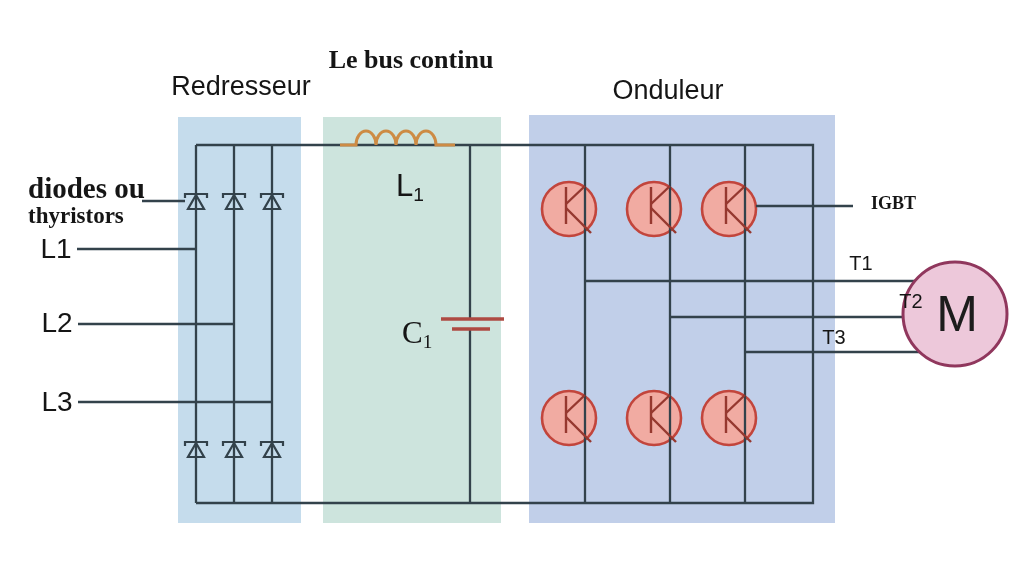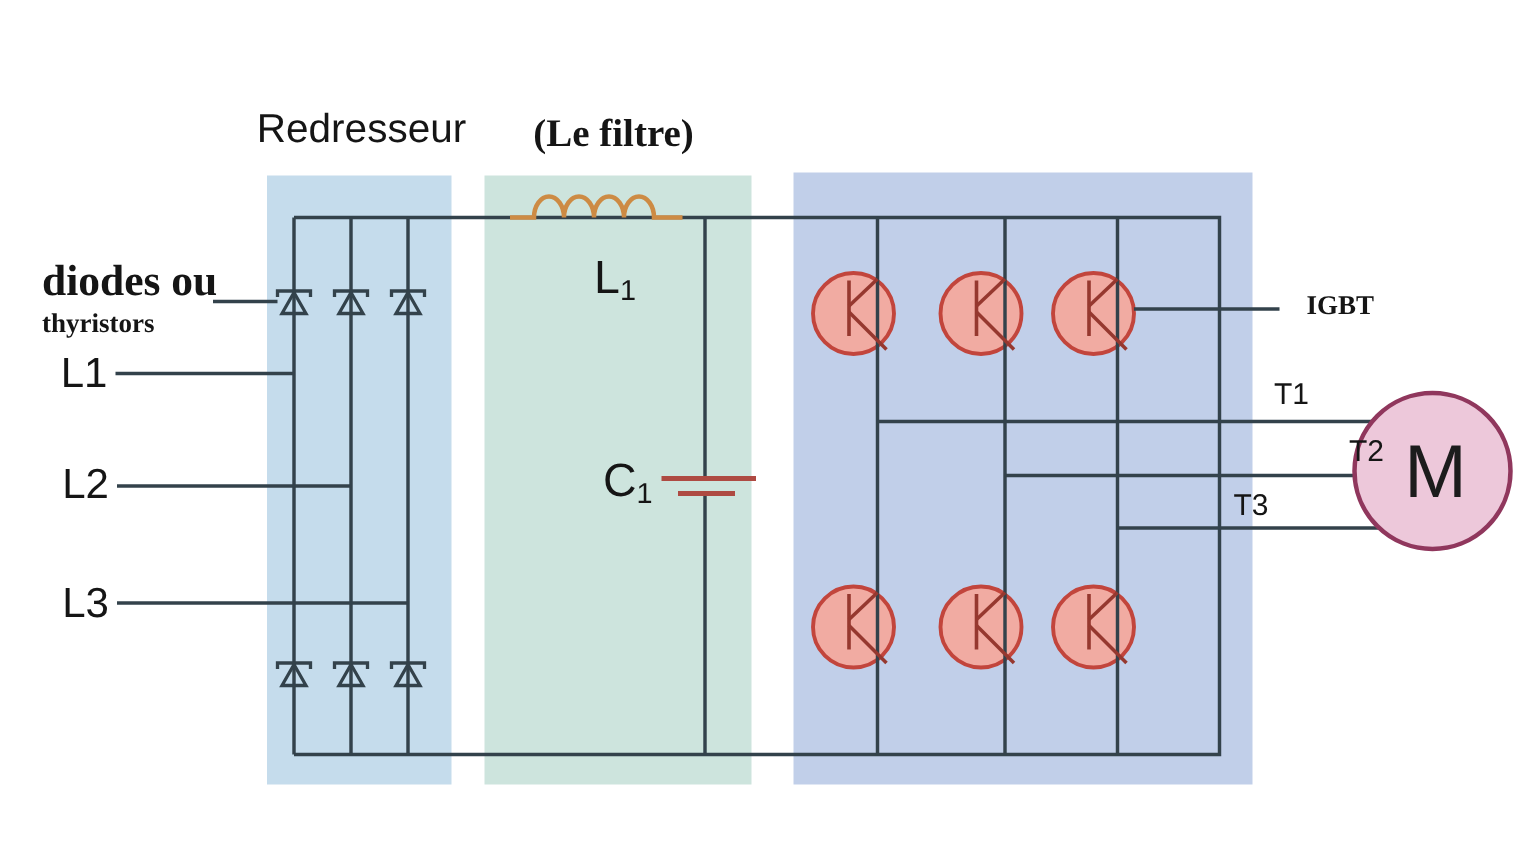--- a/index.html
+++ b/index.html
@@ -150,34 +150,35 @@
 
     <g>
       <path class="cap-plate" d="M441,319 H504"></path>
       <path class="cap-plate" d="M452,329 H490"></path>
     </g>
 
     <circle class="motor-circle" cx="955" cy="314" r="52"></circle>
   </svg>
 
   <div class="lbl ctr sans-title" style="left:241px; top:86px;text-align:center;">Redresseur</div>
-  <div class="lbl ctr serif-bold" style="left:409px; top:89px; font-size:26px;">(Le filtre)</div>
+  <div class="lbl ctr serif-bold" style="left:411px; top:60px; font-size:26px;">Le bus continu</div>
+  <div class="lbl ctr sans-title" style="left:668px; top:90px;">Onduleur</div>
 
   <div class="lbl vctr serif-bold" style="left:28px; top:188px; font-size:29px;">diodes ou</div>
-  <div class="lbl vctr serif-bold" style="left:28px; top:215px; font-size:18px;">thyristors</div>
+  <div class="lbl vctr serif-bold" style="left:28px; top:215px; font-size:23px;">thyristors</div>
 
   <div class="lbl ctr phase-lbl" style="left:56px; top:249px;">L1</div>
   <div class="lbl ctr phase-lbl" style="left:57px; top:323px;">L2</div>
   <div class="lbl ctr phase-lbl" style="left:57px; top:402px;">L3</div>
 
   <div class="lbl vctr comp-lbl" style="left:396px; top:187px;">
     <span>L</span><span class="sub">1</span>
   </div>
 
-  <div class="lbl vctr comp-lbl" style="left:402px; top:322px;">
+  <div class="lbl vctr comp-lbl" style="left:402px; top:334px;font-family:Liberation Serif, serif;">
     <span>C</span><span class="sub">1</span>
   </div>
 
   <div class="lbl vctr serif-bold" style="left:871px; top:203px; font-size:18px;">IGBT</div>
 
   <div class="lbl ctr term-lbl" style="left:861px; top:263px;">T1</div>
   <div class="lbl ctr term-lbl" style="left:911px; top:301px;">T2</div>
   <div class="lbl ctr term-lbl" style="left:834px; top:337px;">T3</div>
 
   <div class="lbl ctr motor-lbl" style="left:957px; top:314px;">M</div>

